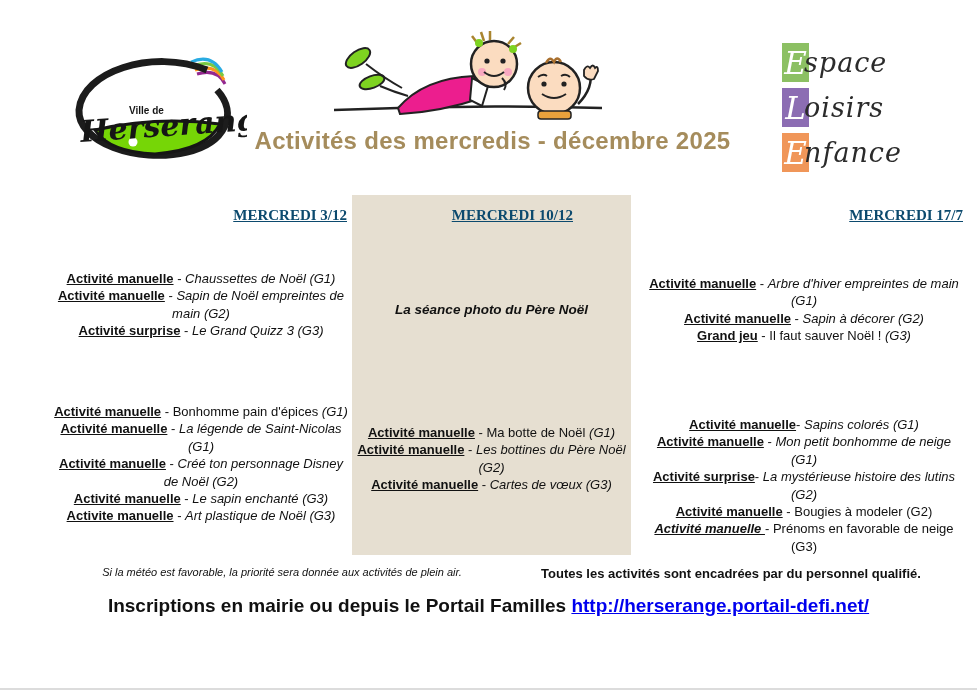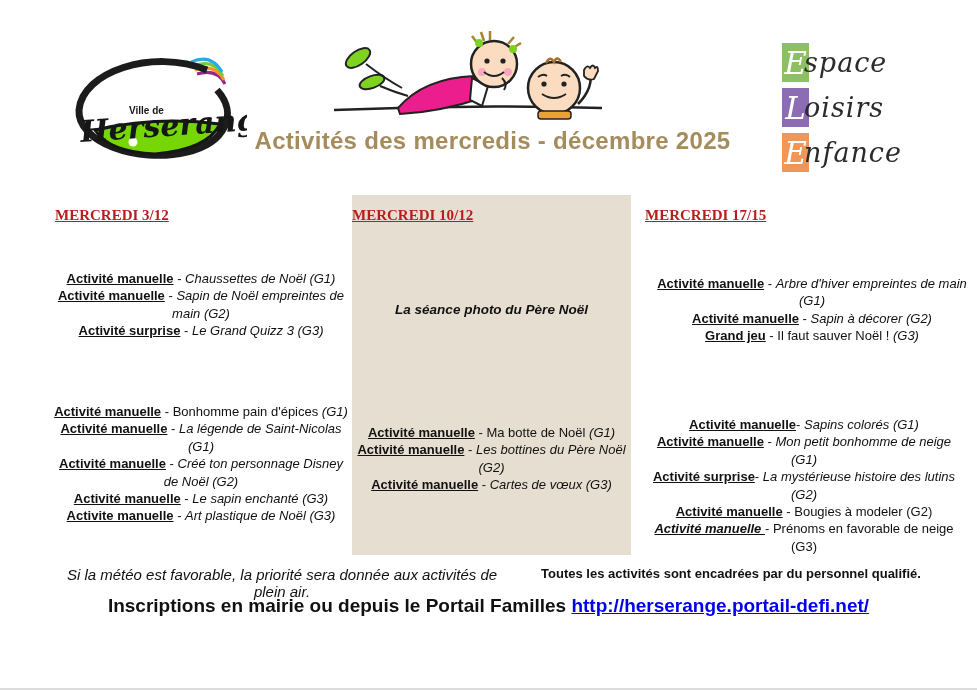--- a/index.html
+++ b/index.html
@@ -7,28 +7,28 @@
     position:relative;width:977px;height:690px;background:#ffffff;
     font-family:"Liberation Sans",sans-serif;overflow:hidden;
     border-bottom:2px solid #dcdcdc;box-sizing:border-box;
   }
   .abs{position:absolute;}
   .title{
     font-size:24px;font-weight:bold;text-align:center;letter-spacing:.3px;
   }
   .hdr{
     font-family:"Liberation Serif",serif;font-weight:bold;text-decoration:underline;
-    font-size:15px;text-align:left;color:#b91c1c;
+    font-size:15px;text-align:right;color:#0c4a6e;
   }
   .sec{text-align:center;}
   .act{margin:0;font-size:13px;line-height:17.4px;text-align:center;color:#111;}
   .lbl{font-weight:bold;text-decoration:underline;}
   .it{font-style:italic;}
   .photo-note{font-size:13.5px;font-weight:bold;font-style:italic;text-align:center;color:#111;}
-  .note-left{font-size:15px;font-style:italic;text-align:center;color:#111;}
+  .note-left{font-size:11px;font-style:italic;text-align:center;color:#111;}
   .note-right{font-size:13px;font-weight:bold;text-align:center;color:#111;}
   .inscription{font-size:19px;font-weight:bold;text-align:center;color:#111;}
   .inscription a{font-weight:bold;text-decoration:underline;}
   
   .ele-row{display:flex;align-items:center;height:45px;}
   .ele-block{
     width:27px;height:39px;display:flex;align-items:center;justify-content:center;
     color:#ffffff;font-family:"DejaVu Serif",serif;font-style:italic;font-size:31px;
     flex:0 0 27px;
   }
@@ -111,21 +111,21 @@
       <div class="ele-row">
         <span class="ele-block" style="background: rgb(240, 150, 89);">E</span>
         <span class="ele-rest">nfance</span>
       </div>
     </div>
 
   <div class="abs" style="left: 352px; top: 195px; width: 279px; height: 360px; background: rgb(230, 223, 209);" id="highlight-box"></div>
 
   <div class="abs hdr" style="left:55px;top:207px;width:292px;">MERCREDI 3/12</div>
   <div class="abs hdr" style="left:352px;top:207px;width:221px;">MERCREDI 10/12</div>
-  <div class="abs hdr" style="left:645px;top:207px;width:318px;">MERCREDI 17/15</div>
+  <div class="abs hdr" style="left:645px;top:207px;width:318px;">MERCREDI 17/7</div>
 
   <div class="abs sec" style="left:53px;top:270px;width:296px;">
       <p class="act"><span class="lbl">Activité manuelle</span><span> - </span><span class="it">Chaussettes de Noël (G1)</span></p>
       <p class="act"><span class="lbl">Activité manuelle</span><span> - </span><span class="it">Sapin de Noël empreintes de main (G2)</span></p>
       <p class="act"><span class="lbl">Activité surprise</span><span> - </span><span class="it">Le Grand Quizz 3 (G3)</span></p>
     </div>
   <div class="abs sec" style="left:51px;top:403px;width:300px;">
       <p class="act"><span class="lbl">Activité manuelle</span><span> - </span><span>Bonhomme pain d'épices </span><span class="it">(G1)</span></p>
       <p class="act"><span class="lbl">Activité manuelle</span><span> - </span><span class="it">La légende de Saint-Nicolas (G1)</span></p>
       <p class="act"><span class="lbl">Activité manuelle</span><span> - </span><span class="it">Créé ton personnage Disney de Noël (G2)</span></p>
@@ -133,21 +133,21 @@
       <p class="act"><span class="lbl">Activite manuelle</span><span> - </span><span class="it">Art plastique de Noël (G3)</span></p>
     </div>
 
   <div class="abs photo-note" style="left:354px;top:302px;width:275px;">La séance photo du Père Noël</div>
   <div class="abs sec" style="left:354px;top:424px;width:275px;">
       <p class="act"><span class="lbl">Activité manuelle</span><span> - </span><span>Ma botte de Noël </span><span class="it">(G1)</span></p>
       <p class="act"><span class="lbl">Activité manuelle</span><span> - </span><span class="it">Les bottines du Père Noël (G2)</span></p>
       <p class="act"><span class="lbl">Activité manuelle</span><span> - </span><span class="it">Cartes de vœux (G3)</span></p>
     </div>
 
-  <div class="abs sec" style="left:645px;top:275px;width:318px;margin-left:8px;">
+  <div class="abs sec" style="left:645px;top:275px;width:318px;">
       <p class="act"><span class="lbl">Activité manuelle</span><span> - </span><span class="it">Arbre d'hiver empreintes de main (G1)</span></p>
       <p class="act"><span class="lbl">Activité manuelle</span><span> - </span><span class="it">Sapin à décorer (G2)</span></p>
       <p class="act"><span class="lbl">Grand jeu</span><span> - </span><span>Il faut sauver Noël ! </span><span class="it">(G3)</span></p>
     </div>
   <div class="abs sec" style="left:645px;top:416px;width:318px;">
       <p class="act"><span class="lbl">Activité manuelle</span><span>- </span><span class="it">Sapins colorés (G1)</span></p>
       <p class="act"><span class="lbl">Activité manuelle</span><span> - </span><span class="it">Mon petit bonhomme de neige (G1)</span></p>
       <p class="act"><span class="lbl">Activité surprise</span><span>- </span><span class="it">La mystérieuse histoire des lutins (G2)</span></p>
       <p class="act"><span class="lbl">Activité manuelle</span><span> - </span><span>Bougies à modeler (G2)</span></p>
       <p class="act"><span class="lbl it">Activité manuelle </span><span>- </span><span>Prénoms en favorable de neige (G3)</span></p>

